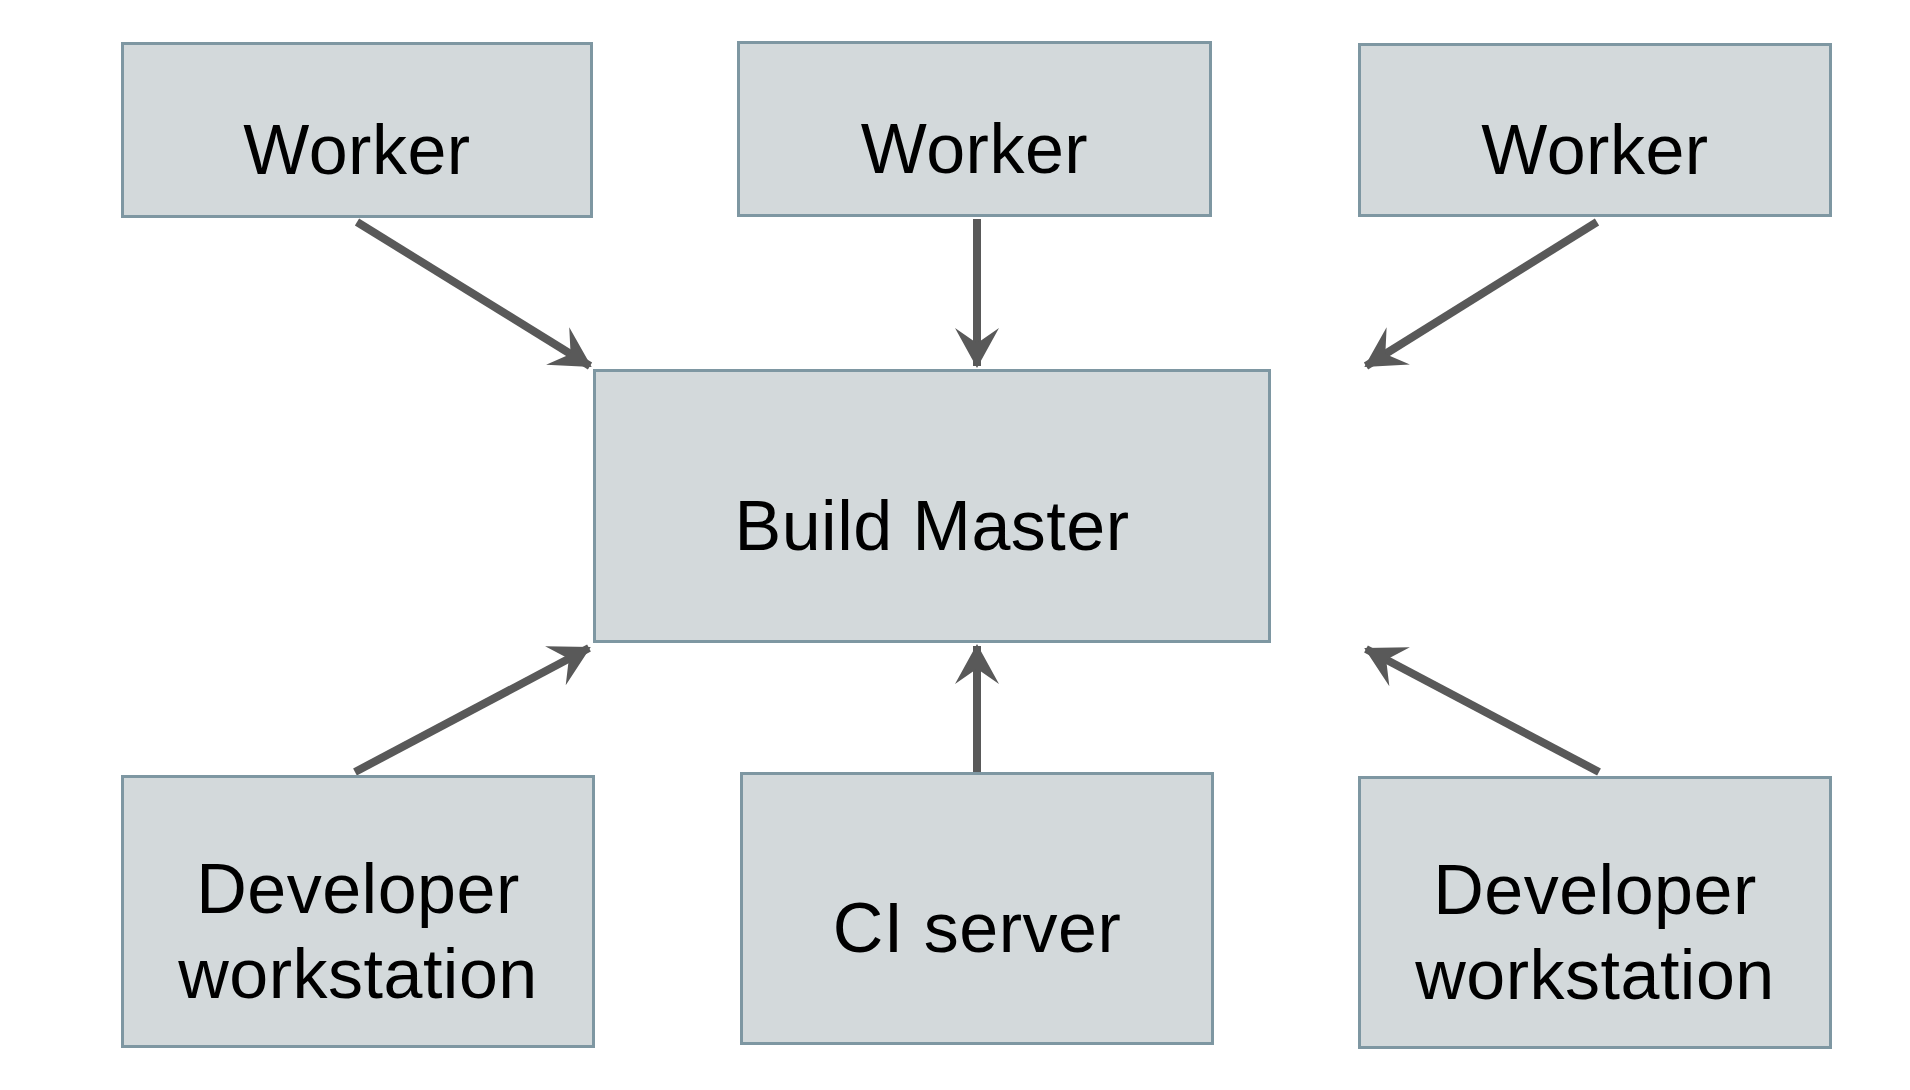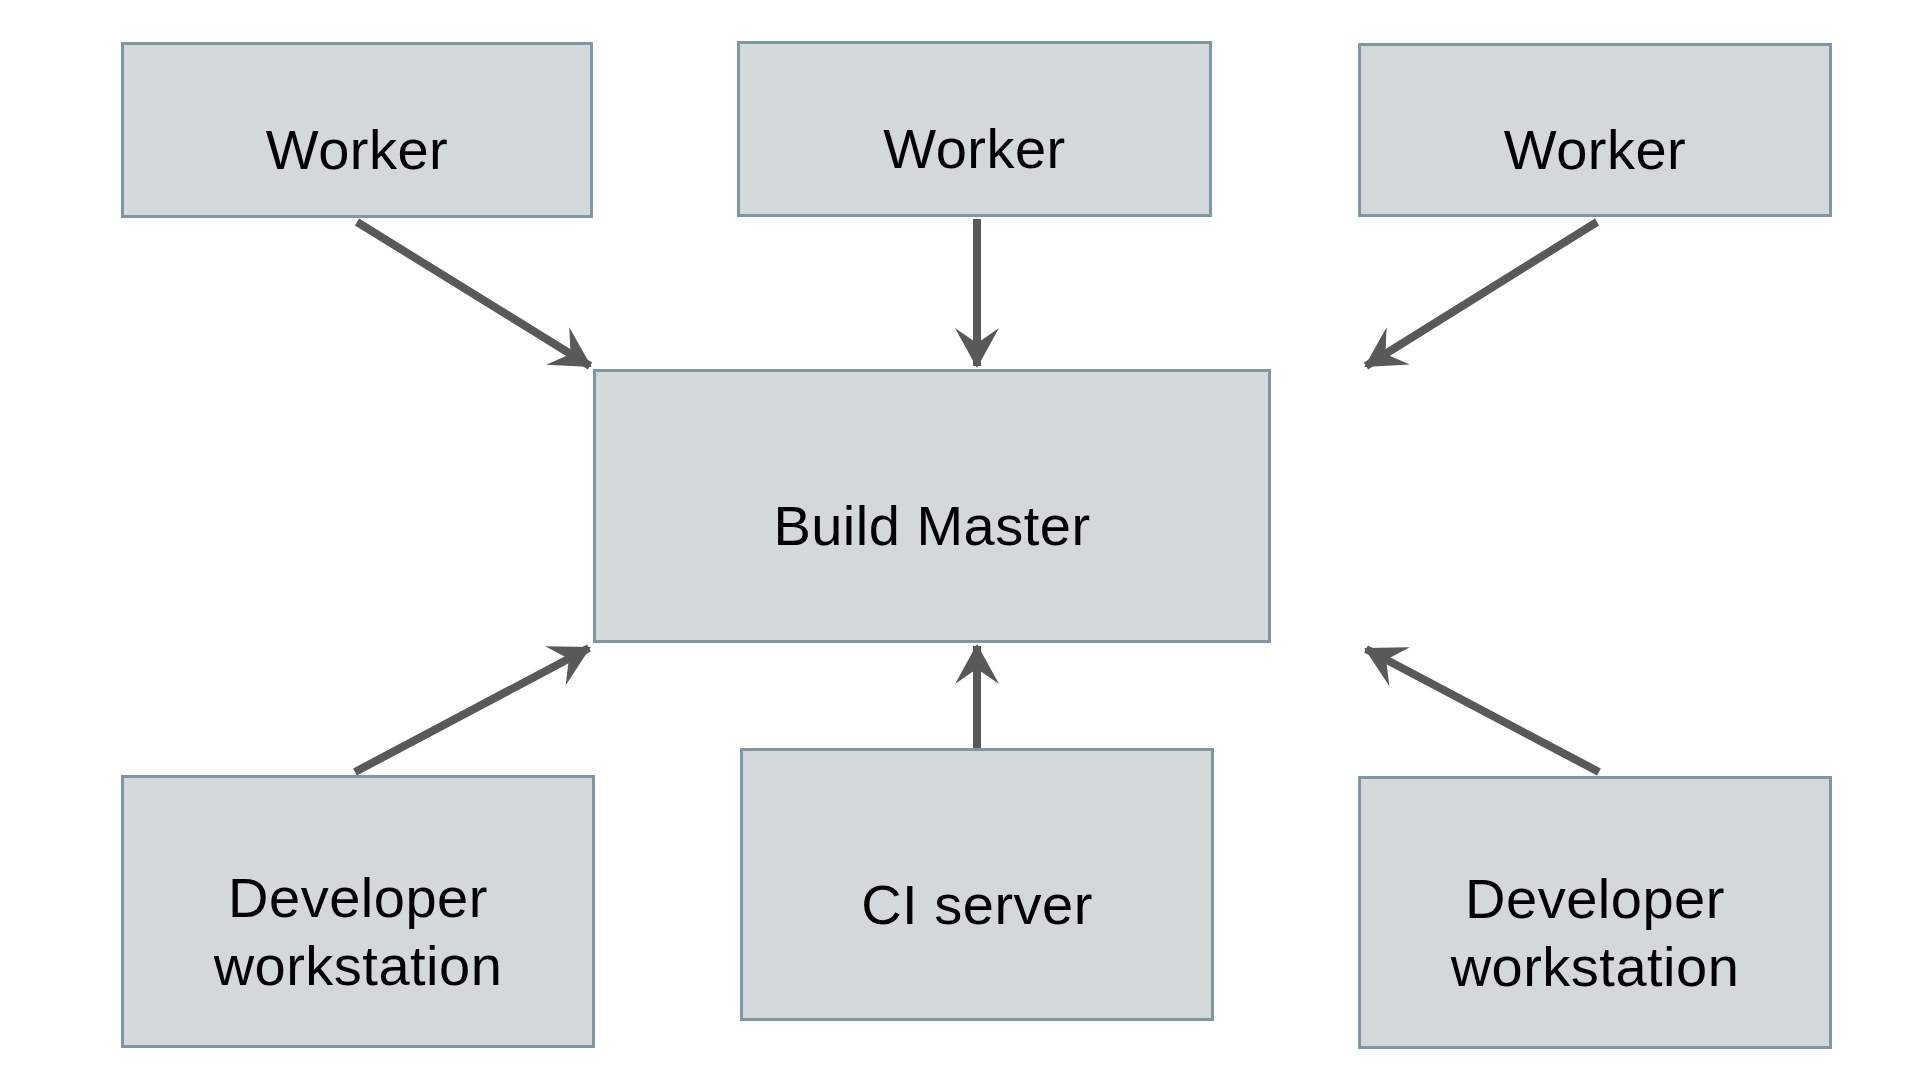--- a/index.html
+++ b/index.html
@@ -29,33 +29,33 @@
     box-sizing:border-box;
     background:var(--node-fill);
     border:3px solid var(--node-border);
     display:flex;
     align-items:center;
     justify-content:center;
     text-align:center;
   }
   .node .label{
     color:var(--text);
-    font-size:56px;
+    font-size:70px;
     line-height:1.22;
     letter-spacing:0.5px;
     padding:0 10px;
     margin-top:41px;
   }
   
   .n-worker-1{left:121px;top:42px;width:472px;height:176px;}
   .n-worker-2{left:737px;top:41px;width:475px;height:176px;}
   .n-worker-3{left:1358px;top:43px;width:474px;height:174px;}
   .n-build-master{left:593px;top:369px;width:678px;height:274px;}
   .n-dev-left{left:121px;top:775px;width:474px;height:273px;}
-  .n-ci-server{left:740px;top:748px;width:474px;height:273px;align-items:center;}
+  .n-ci-server{left:740px;top:772px;width:474px;height:273px;align-items:center;}
   .n-dev-right{left:1358px;top:776px;width:474px;height:273px;}
 
   .edge-line{
     stroke:var(--arrow);
     stroke-width:8;
   }
 </style>
 </head>
 <body>
 

